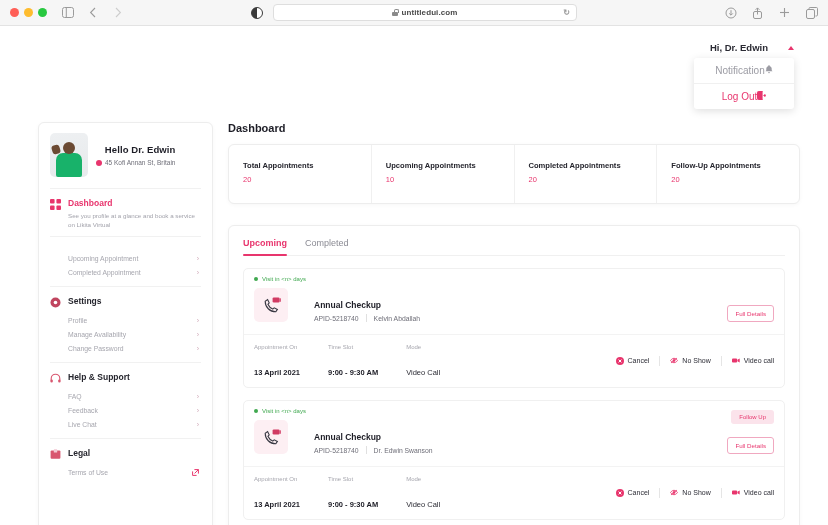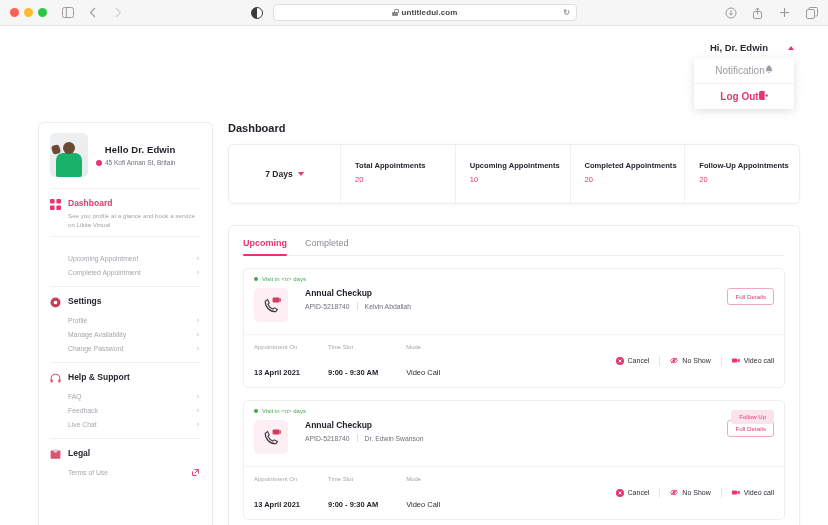--- a/index.html
+++ b/index.html
@@ -67,21 +67,21 @@
     box-shadow: 0 2px 9px rgba(0,0,0,.13);
     overflow: hidden;
     z-index: 20;
   }
   .dd-item {
     display: flex; align-items: center; justify-content: center;
     padding: 7px 9px; font-size: 10px; cursor: pointer;
   }
   .dd-item + .dd-item { border-top: 1px solid #f0f0f0; }
   .dd-notification { color: #9b9ba3; }
-  .dd-logout { color: #e8356d; font-weight: 700; }
+  .dd-logout { color: #e8356d; font-weight: 400; }
 
   
   .sidebar {
     position: absolute; left: 38px; top: 96px;
     width: 175px; min-height: 410px;
     background: #ffffff;
     border: 1px solid #ededed;
     border-radius: 6px;
     box-shadow: 0 1px 4px rgba(0,0,0,.035);
     padding: 10px 11px 14px 11px;
@@ -148,21 +148,21 @@
   .tab.active:after { content: ""; position: absolute; left: 0; right: 0; bottom: -1px; height: 2px; background: #e8356d; border-radius: 2px; }
 
   .appt-card {
     border: 1px solid #f0f0f0; border-radius: 5px;
     margin-top: 12px; overflow: hidden; background: #fff;
   }
   .appt-top { padding: 7px 10px 0 10px; }
   .visit-badge { display: flex; align-items: center; gap: 4px; font-size: 6px; color: #3fa84f; }
   .vdot { width: 4px; height: 4px; border-radius: 50%; background: #3fa84f; }
 
-  .appt-mid { display: flex; align-items: flex-start; padding: 6px 10px 12px 10px; gap: 17px; }
+  .appt-mid { display: flex; align-items: flex-end; padding: 6px 10px 12px 10px; gap: 26px; }
   .appt-icon {
     width: 34px; height: 34px; border-radius: 5px; background: #fdeff3;
     display: flex; align-items: center; justify-content: center; flex: none;
     color: #c83a63;
   }
   .appt-icon svg { display: block; }
   .appt-info { flex: 1; }
   .appt-name { font-size: 8.5px; font-weight: 700; color: #1d1d26; }
   .appt-sub { display: flex; align-items: center; gap: 7px; margin-top: 4px; font-size: 6.8px; color: #6e6e78; }
   .appt-sep { width: 1px; height: 8px; background: #e0e0e0; }
@@ -412,24 +412,20 @@
 
       </div>
     </div>
 
   </div>
 
   <div class="main">
     <div class="page-title">Dashboard</div>
 
     <div class="stats">
-      <div class="stat-period">
-        <span>7 Days</span>
-        <span class="caret-down"></span>
-      </div>
       <div class="stat-cell">
         <div class="stat-label">Total Appointments</div>
         <div class="stat-value">20</div>
       </div>
       <div class="stat-cell">
         <div class="stat-label">Upcoming Appointments</div>
         <div class="stat-value">10</div>
       </div>
       <div class="stat-cell">
         <div class="stat-label">Completed Appointments</div>

